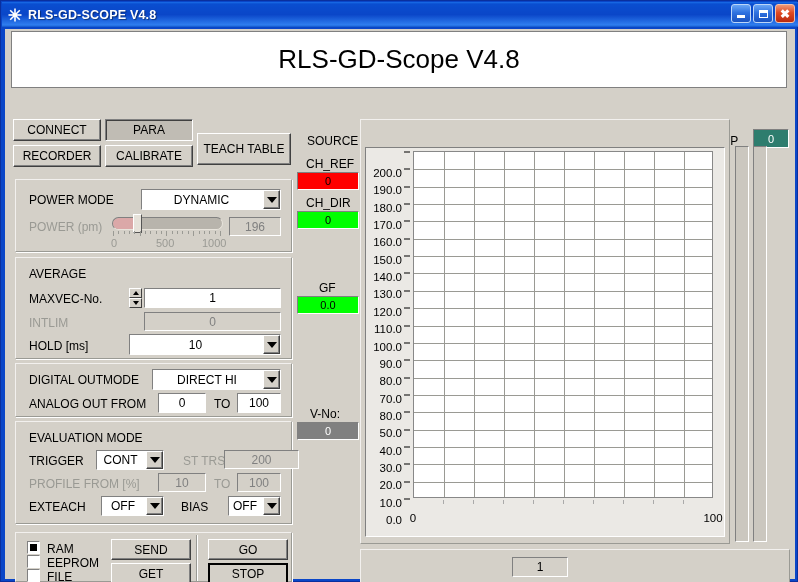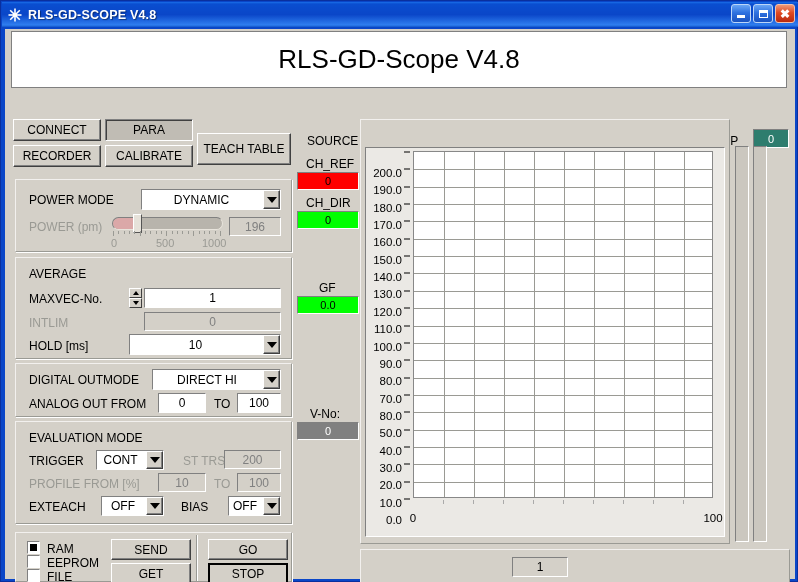--- a/index.html
+++ b/index.html
@@ -337,21 +337,21 @@
       <div class="label" style="left:13px;top:9px;">EVALUATION MODE</div>
 
       <div class="label" style="left:13px;top:32px;">TRIGGER</div>
       <div class="combo" style="left:80px;top:28px;width:68px;height:20px;">
         <div class="val">CONT</div>
         <div class="arrow">
             <div class="tri-down"></div>
           </div>
       </div>
       <div class="label dim" style="left:154px;top:32px;margin-left:13px;">ST TRSH</div>
-      <div class="field disabled" style="left:208px;top:28px;width:57px;height:19px;">200</div>
+      <div class="field disabled" style="left:208px;top:28px;width:75px;height:19px;">200</div>
 
       <div class="label dim" style="left:13px;top:55px;">PROFILE FROM [%]</div>
       <div class="field disabled" style="left:142px;top:51px;width:48px;height:19px;">10</div>
       <div class="label dim" style="left:198px;top:55px;">TO</div>
       <div class="field disabled" style="left:221px;top:51px;width:44px;height:19px;">100</div>
 
       <div class="label" style="left:13px;top:78px;">EXTEACH</div>
       <div class="combo" style="left:85px;top:74px;width:63px;height:20px;">
         <div class="val">OFF</div>
         <div class="arrow">

